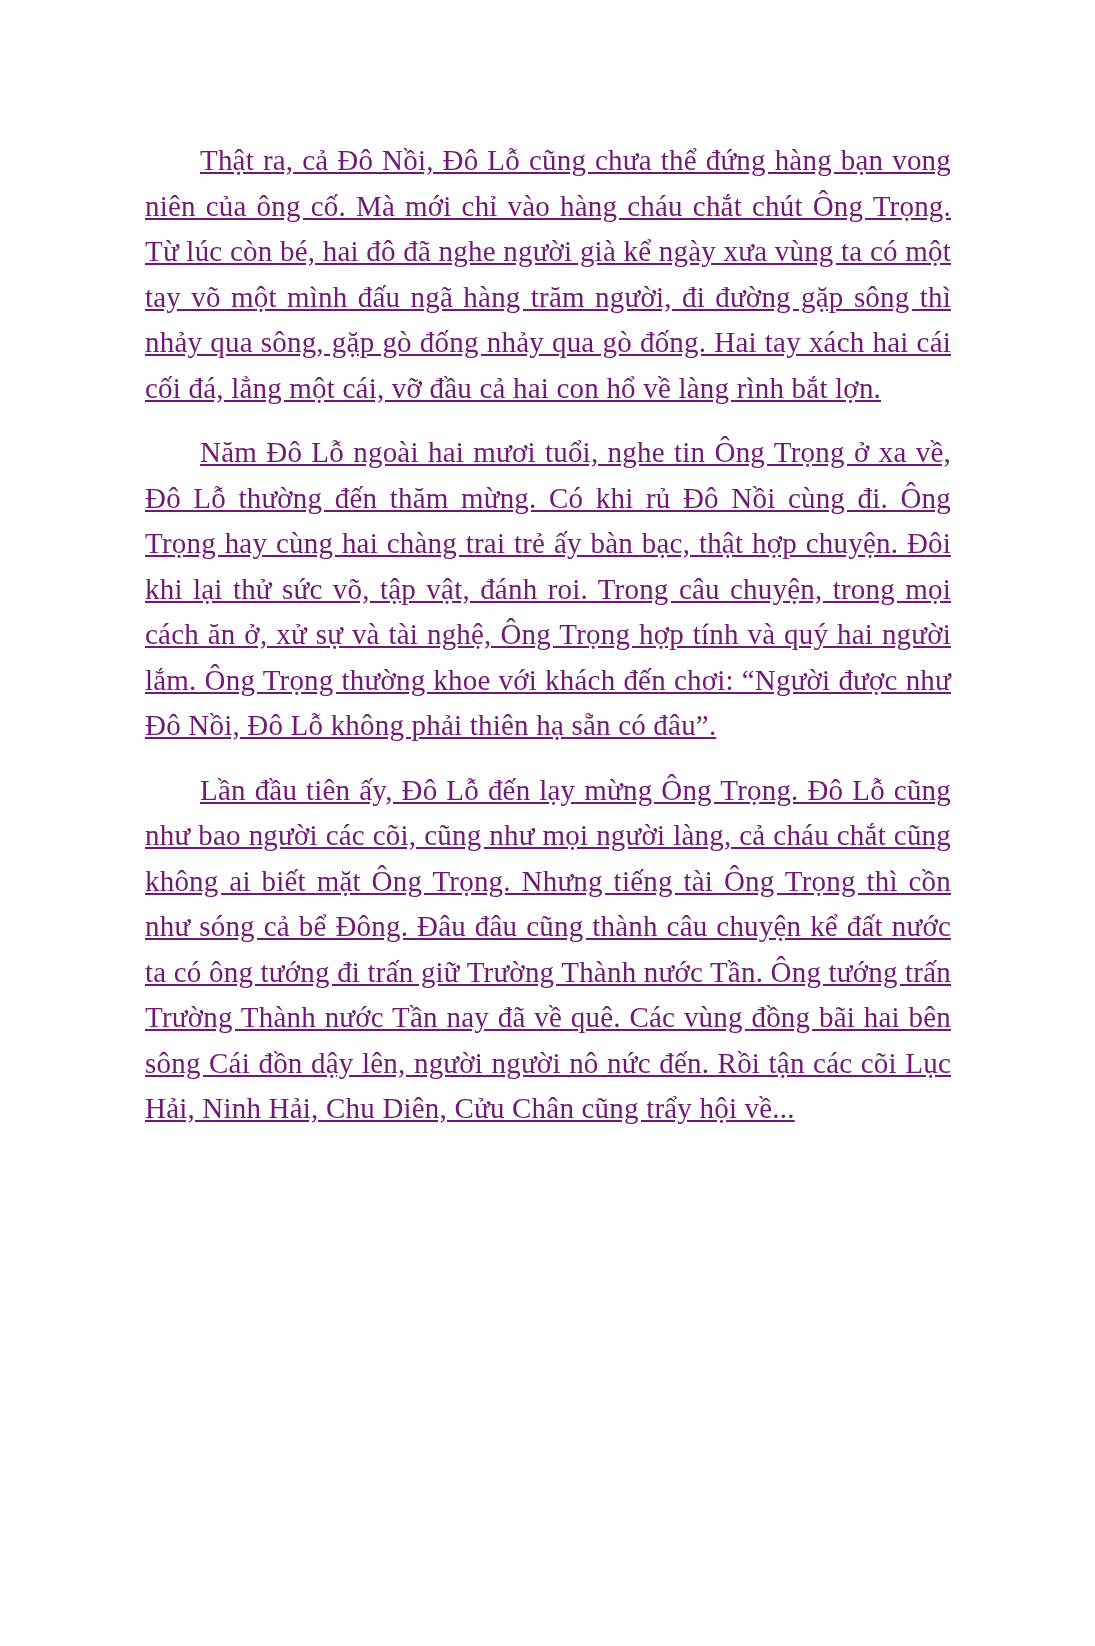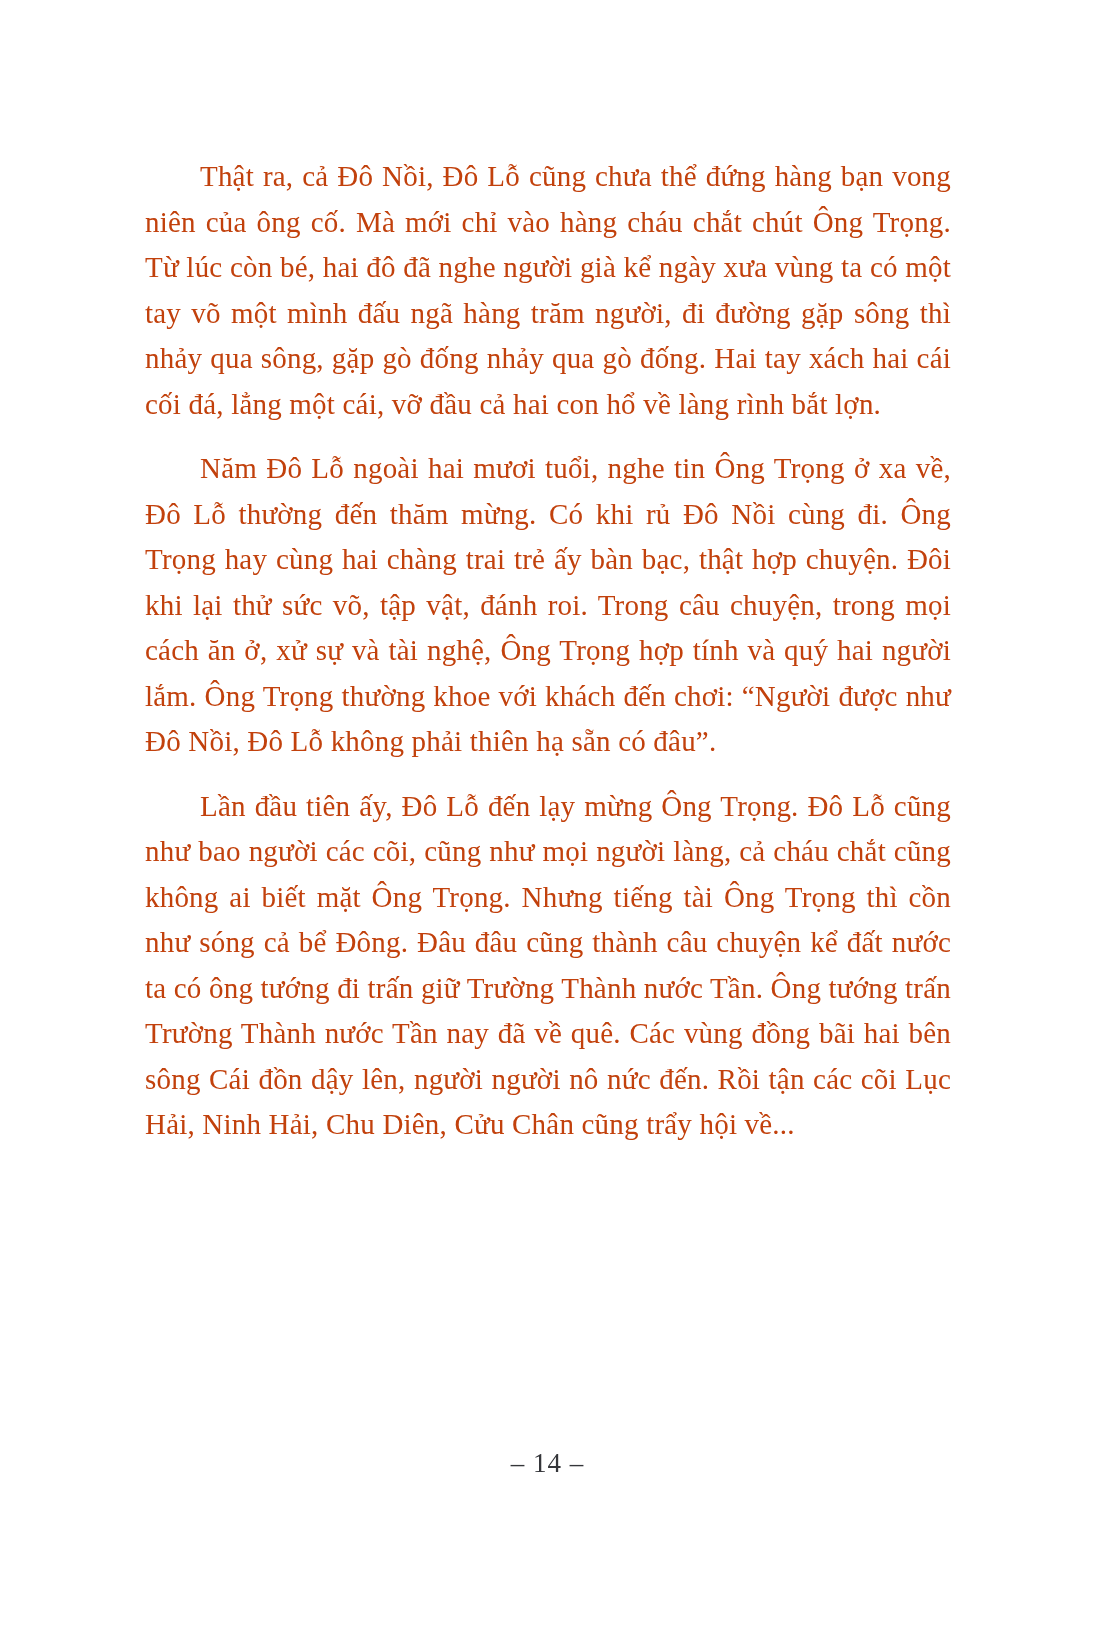--- a/index.html
+++ b/index.html
@@ -19,27 +19,28 @@
     background: #ffffff;
     overflow: hidden;
   }
   .text-block {
     position: absolute;
     top: 138px;
     left: 145px;
     width: 806px;
   }
   .text-block p {
-    margin: 16px 0 19px 0;
+    margin: 0 0 19px 0;
     font-size: 29px;
     line-height: 45.5px;
-    color: #c2410c;
+    color: #701a75;
     text-align: justify;
     text-indent: 55px;
     letter-spacing: 0.2px;
+    text-decoration: underline;
   }
   .page-number {
     position: absolute;
     top: 1448px;
     left: 0;
     right: 0;
     text-align: center;
     font-size: 27px;
     color: #35363a;
     letter-spacing: 1px;
@@ -47,14 +48,13 @@
 </style>
 </head>
 <body>
 
 <div class="page">
   <div class="text-block">
     <p>Thật ra, cả Đô Nồi, Đô Lỗ cũng chưa thể đứng hàng bạn vong niên của ông cố. Mà mới chỉ vào hàng cháu chắt chút Ông Trọng. Từ lúc còn bé, hai đô đã nghe người già kể ngày xưa vùng ta có một tay võ một mình đấu ngã hàng trăm người, đi đường gặp sông thì nhảy qua sông, gặp gò đống nhảy qua gò đống. Hai tay xách hai cái cối đá, lẳng một cái, vỡ đầu cả hai con hổ về làng rình bắt lợn.</p>
     <p>Năm Đô Lỗ ngoài hai mươi tuổi, nghe tin Ông Trọng ở xa về, Đô Lỗ thường đến thăm mừng. Có khi rủ Đô Nồi cùng đi. Ông Trọng hay cùng hai chàng trai trẻ ấy bàn bạc, thật hợp chuyện. Đôi khi lại thử sức võ, tập vật, đánh roi. Trong câu chuyện, trong mọi cách ăn ở, xử sự và tài nghệ, Ông Trọng hợp tính và quý hai người lắm. Ông Trọng thường khoe với khách đến chơi: “Người được như Đô Nồi, Đô Lỗ không phải thiên hạ sẵn có đâu”.</p>
     <p>Lần đầu tiên ấy, Đô Lỗ đến lạy mừng Ông Trọng. Đô Lỗ cũng như bao người các cõi, cũng như mọi người làng, cả cháu chắt cũng không ai biết mặt Ông Trọng. Nhưng tiếng tài Ông Trọng thì cồn như sóng cả bể Đông. Đâu đâu cũng thành câu chuyện kể đất nước ta có ông tướng đi trấn giữ Trường Thành nước Tần. Ông tướng trấn Trường Thành nước Tần nay đã về quê. Các vùng đồng bãi hai bên sông Cái đồn dậy lên, người người nô nức đến. Rồi tận các cõi Lục Hải, Ninh Hải, Chu Diên, Cửu Chân cũng trẩy hội về...</p>
   </div>
-  <div class="page-number">– 14 –</div>
 </div>
 
 </body></html>

